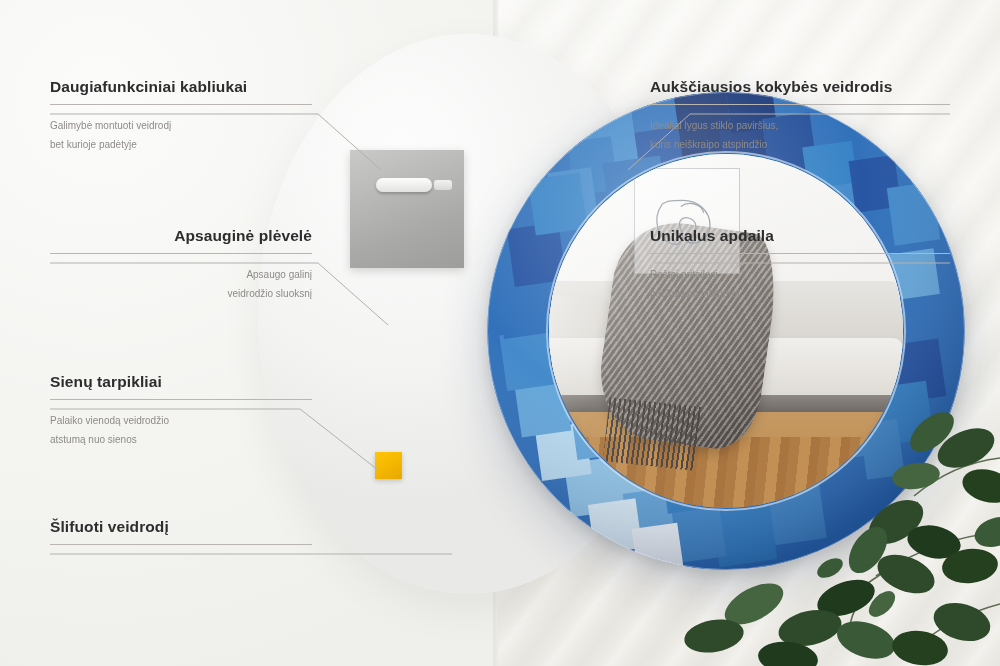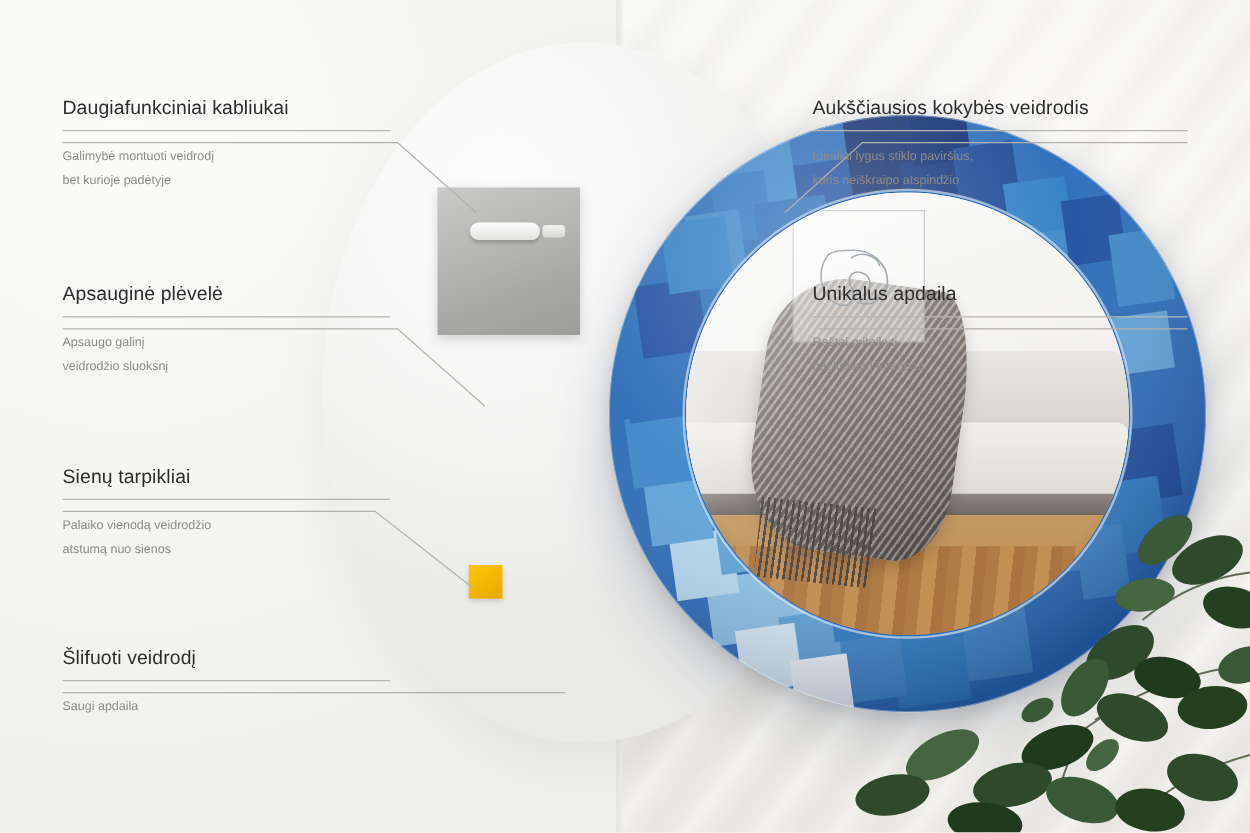--- a/index.html
+++ b/index.html
@@ -149,21 +149,21 @@
 
   .spacer {
     position:absolute; left:375px; top:452px; width:27px; height:27px;
     background:linear-gradient(150deg,#ffc50a 0%,#f5b800 48%,#e8a800 100%);
     box-shadow:0 2px 5px rgba(0,0,0,0.18);
   }
 
   
   .callout { position:absolute; }
   .callout .title {
-    font-size:15.5px; font-weight:400; color:#2d2d2d; letter-spacing:0.1px;
+    font-size:15.5px; font-weight:700; color:#2d2d2d; letter-spacing:0.1px;
     white-space:nowrap;
   }
   .callout .rule {
     height:1px; background:#b9b6b2; margin-top:8px;
   }
   .callout .desc {
     margin-top:11px; font-size:10px; line-height:19px; color:#8e8b88;
     white-space:pre-line; font-weight:400;
   }
   .callout.right { text-align:left; }
@@ -309,38 +309,37 @@
     <path d="M950,263 H740 L655,263"></path>
   </svg>
 
   <div class="callout" style="left:50px; top:78px; width:262px;">
     <div class="title">Daugiafunkciniai kabliukai</div>
     <div class="rule"></div>
     <div class="desc">Galimybė montuoti veidrodį
 bet kurioje padėtyje</div>
   </div>
 
-  <div class="callout" style="left:50px; top:227px; width:262px;">
+  <div class="callout" style="left:50px; top:227px; width:262px;text-align:right;">
     <div class="title">Apsauginė plėvelė</div>
     <div class="rule"></div>
     <div class="desc">Apsaugo galinį
 veidrodžio sluoksnį</div>
   </div>
 
   <div class="callout" style="left:50px; top:373px; width:262px;">
     <div class="title">Sienų tarpikliai</div>
     <div class="rule"></div>
     <div class="desc">Palaiko vienodą veidrodžio
 atstumą nuo sienos</div>
   </div>
 
   <div class="callout" style="left:50px; top:518px; width:262px;">
     <div class="title">Šlifuoti veidrodį</div>
     <div class="rule"></div>
-    <div class="desc">Saugi apdaila</div>
   </div>
 
   <div class="callout right" style="left:650px; top:78px; width:300px;">
     <div class="title">Aukščiausios kokybės veidrodis</div>
     <div class="rule"></div>
     <div class="desc">Idealiai lygus stiklo paviršius,
 kuris neiškraipo atspindžio</div>
   </div>
 
   <div class="callout right" style="left:650px; top:227px; width:300px;">

